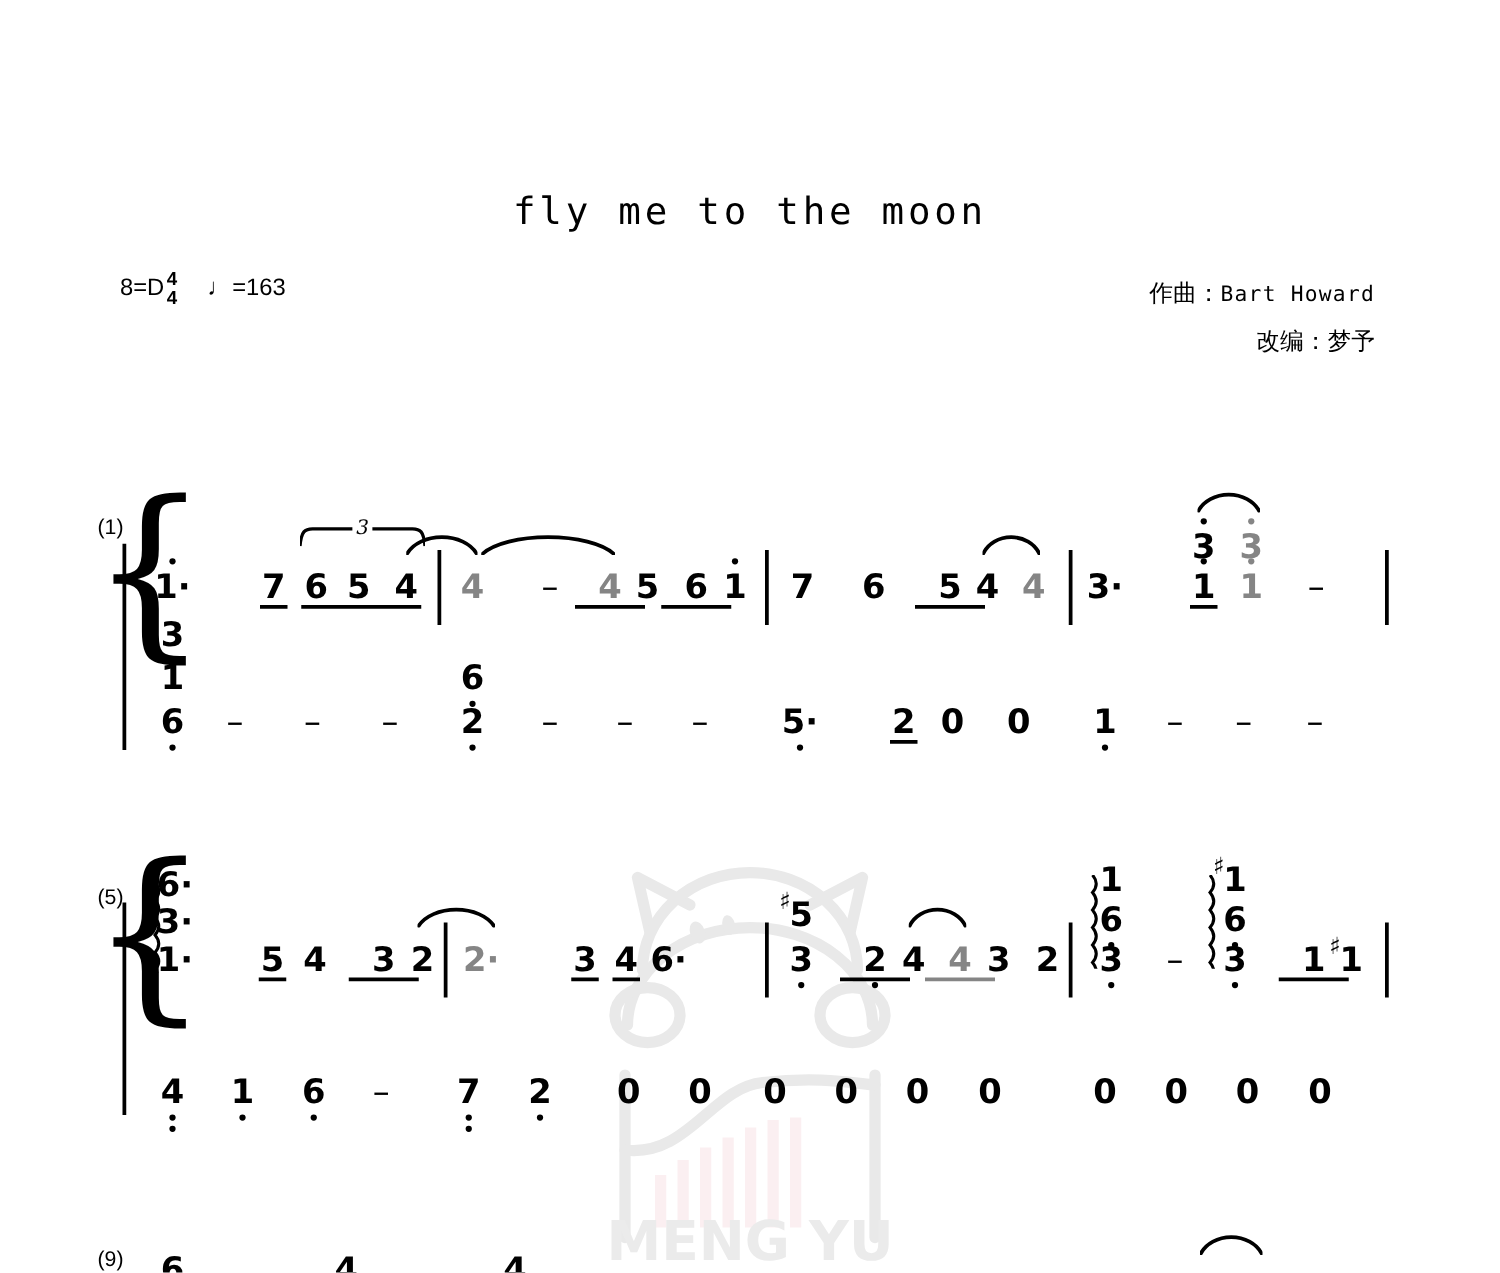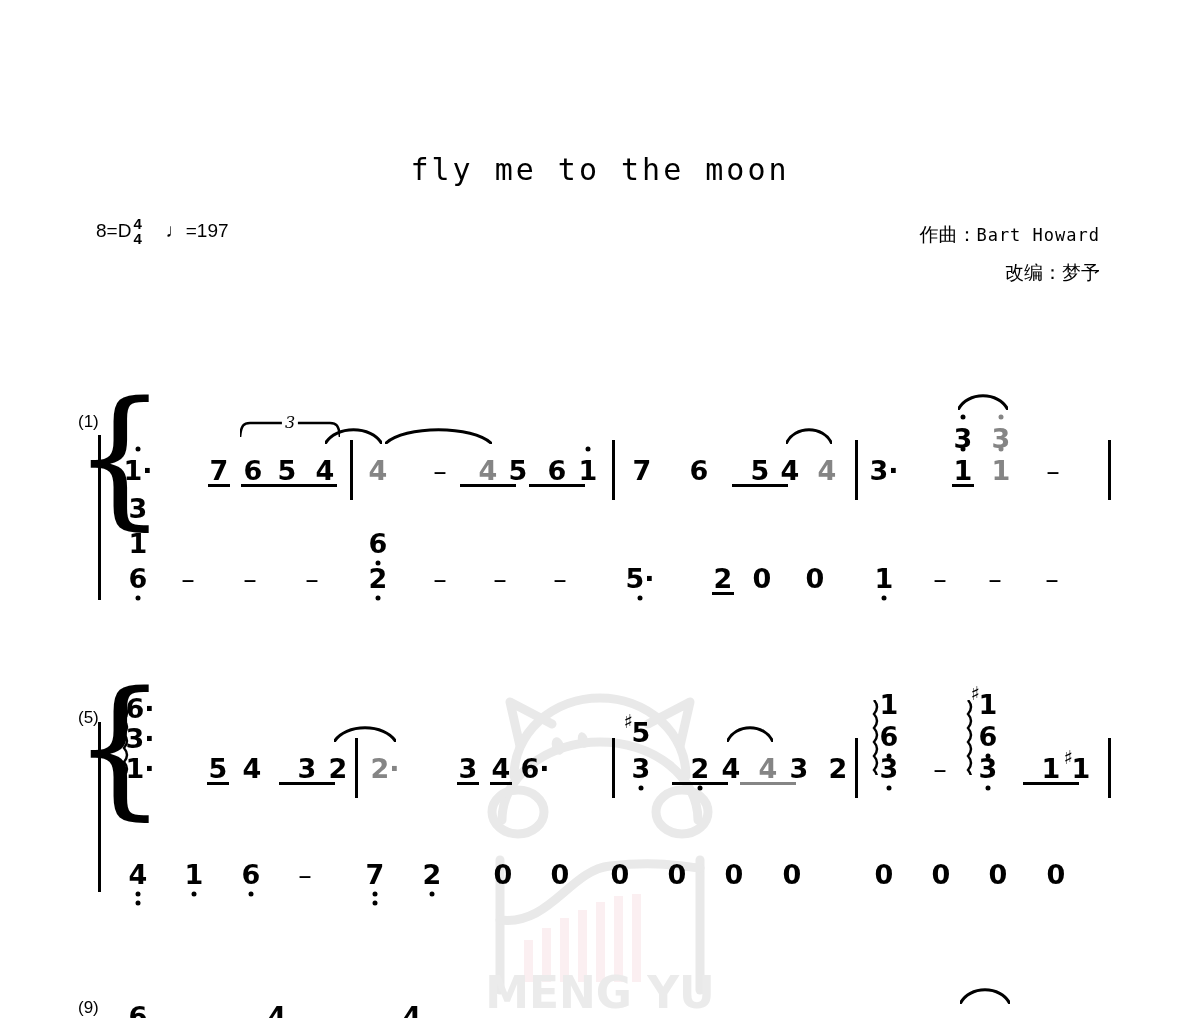--- a/index.html
+++ b/index.html
@@ -98,21 +98,21 @@
 <div id="title">fly me to the moon</div>
 
 <div id="keysig">
   <span>8=D</span>
   <span class="frac">
     <span class="num">4</span>
     <span class="den">4</span>
   </span>
   <span class="tempo">
     <span>♩</span>
-    <span>=197</span>
+    <span>=163</span>
   </span>
 </div>
 
 <div id="credit1">
   <span>作曲：</span><span class="latin">Bart Howard</span>
 </div>
 <div id="credit2">
   <span>改编：</span><span>梦予</span>
 </div>
 

